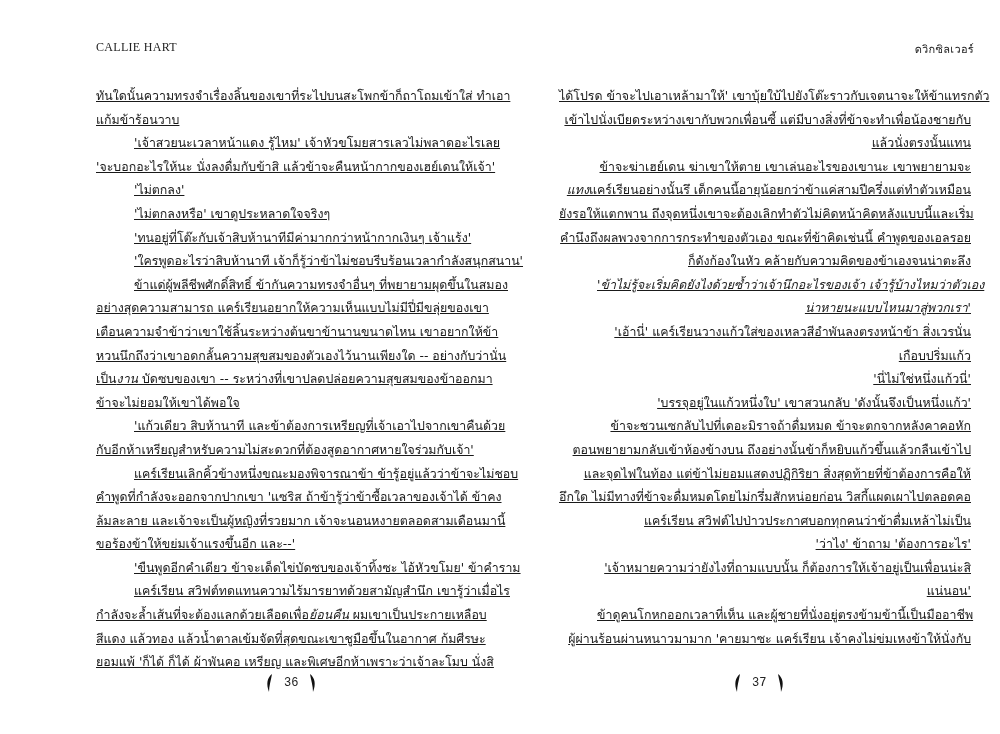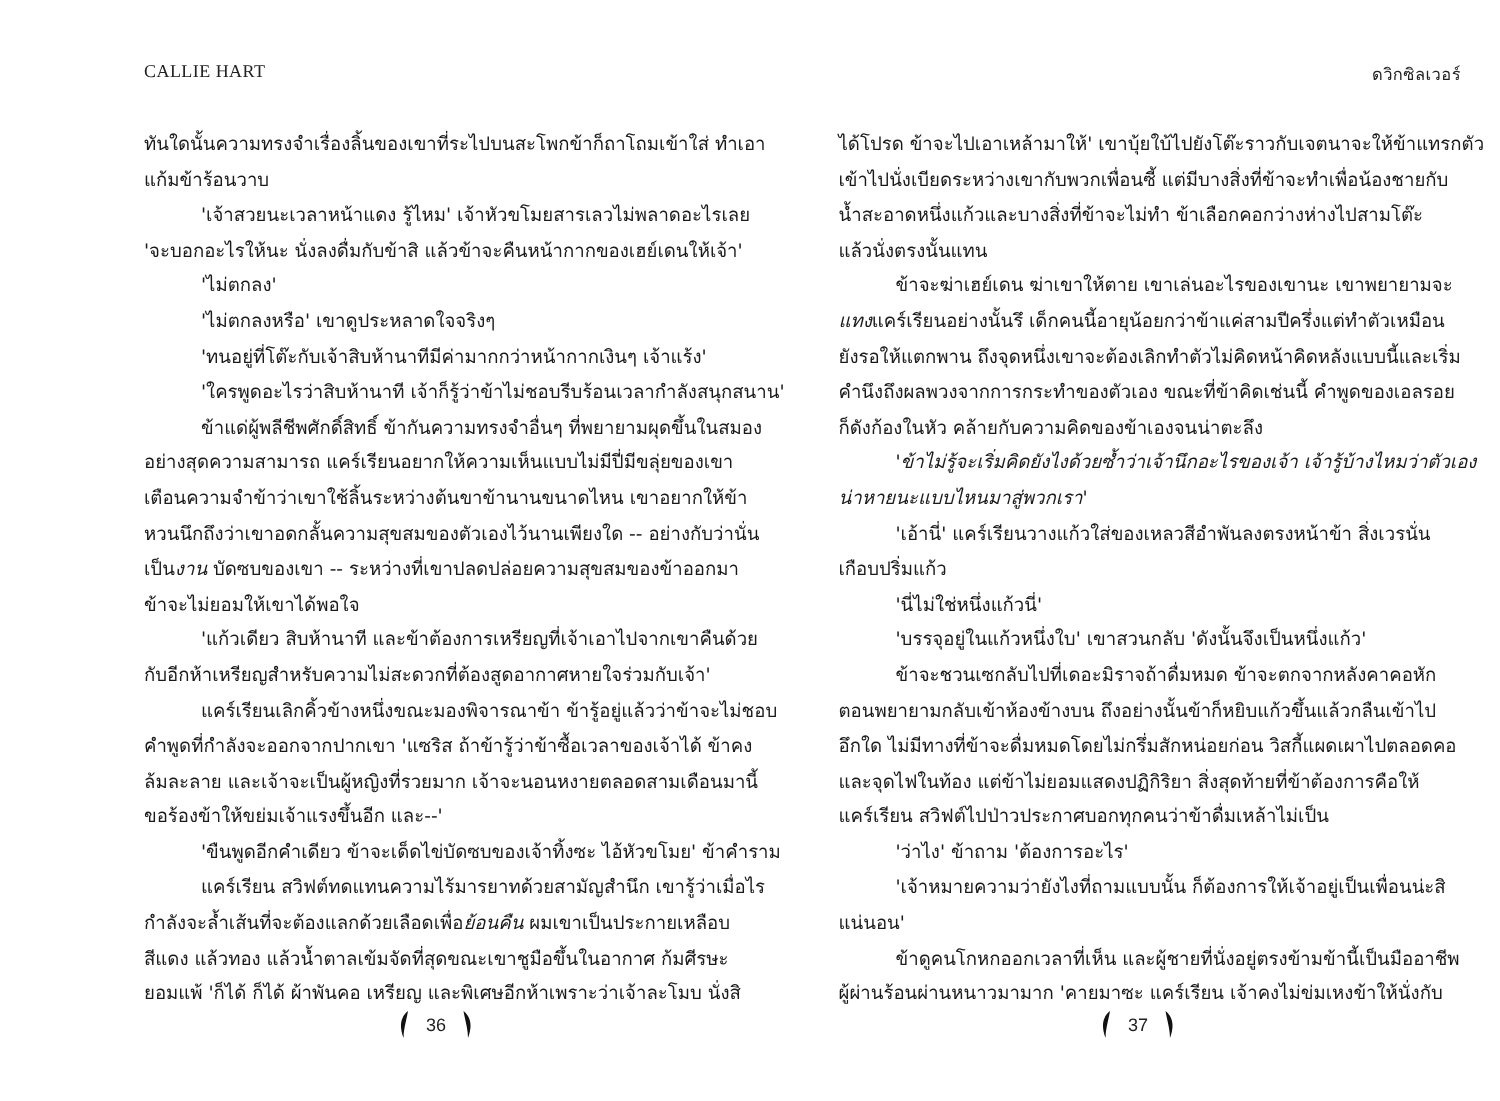--- a/index.html
+++ b/index.html
@@ -35,37 +35,38 @@
   .page-right .running-head { right: 30px; font-family: "DejaVu Sans", sans-serif; font-size: 11px; }
 
   .body-text {
     position: absolute;
     top: 84px;
     font-size: 12.4px;
     line-height: 23.6px;
     color: #1a1a1a;
   }
   .page-left .body-text { left: 52px; width: 420px; }
-  .page-right .body-text { left: 55px; width: 412px; }
+  .page-right .body-text { left: 55px; width: 412px; text-align: right; }
 
   .line {
     white-space: nowrap;
     display: block;
     height: 23.6px;
+    text-decoration: underline;
   }
   .line.indent { padding-left: 38px; }
   .it { font-style: italic; }
 
   .folio {
     position: absolute;
     top: 674px;
     display: flex;
     align-items: center;
     gap: 10px;
-    font-family: Liberation Sans, sans-serif;
+    font-family: Liberation Mono, monospace;
     font-size: 12px;
     color: #222;
   }
   .page-left .folio { left: 222px; }
   .page-right .folio { left: 230px; }
   .orn {
     display: inline-block;
     width: 8px;
     height: 18px;
   }
@@ -111,37 +112,36 @@
         <path d="M2 0 C7 4,8 10,5 18 C5 12,3 6,2 0 Z" fill="#111"></path>
       </svg>
   </div>
 </div>
 
 <div class="page page-right">
   <div class="running-head">ดวิกซิลเวอร์</div>
   <div class="body-text" id="right-body">
       <span class="line">ได้โปรด  ข้าจะไปเอาเหล้ามาให้'  เขาบุ้ยใบ้ไปยังโต๊ะราวกับเจตนาจะให้ข้าแทรกตัว</span>
       <span class="line">เข้าไปนั่งเบียดระหว่างเขากับพวกเพื่อนซี้ แต่มีบางสิ่งที่ข้าจะทำเพื่อน้องชายกับ</span>
-      <span class="line">น้ำสะอาดหนึ่งแก้วและบางสิ่งที่ข้าจะไม่ทำ  ข้าเลือกคอกว่างห่างไปสามโต๊ะ</span>
       <span class="line">แล้วนั่งตรงนั้นแทน</span>
       <span class="line indent">ข้าจะฆ่าเฮย์เดน ฆ่าเขาให้ตาย  เขาเล่นอะไรของเขานะ  เขาพยายามจะ</span>
       <span class="line"><span></span><span class="it">แทง</span><span>แคร์เรียนอย่างนั้นรึ  เด็กคนนี้อายุน้อยกว่าข้าแค่สามปีครึ่งแต่ทำตัวเหมือน</span></span>
       <span class="line">ยังรอให้แตกพาน  ถึงจุดหนึ่งเขาจะต้องเลิกทำตัวไม่คิดหน้าคิดหลังแบบนี้และเริ่ม</span>
       <span class="line">คำนึงถึงผลพวงจากการกระทำของตัวเอง  ขณะที่ข้าคิดเช่นนี้ คำพูดของเอลรอย</span>
       <span class="line">ก็ดังก้องในหัว คล้ายกับความคิดของข้าเองจนน่าตะลึง</span>
       <span class="line indent"><span></span><span class="it">'ข้าไม่รู้จะเริ่มคิดยังไงด้วยซ้ำว่าเจ้านึกอะไรของเจ้า  เจ้ารู้บ้างไหมว่าตัวเอง</span><span></span></span>
       <span class="line"><span></span><span class="it">น่าหายนะแบบไหนมาสู่พวกเรา'</span><span></span></span>
       <span class="line indent">'เอ้านี่'  แคร์เรียนวางแก้วใส่ของเหลวสีอำพันลงตรงหน้าข้า  สิ่งเวรนั่น</span>
       <span class="line">เกือบปริ่มแก้ว</span>
       <span class="line indent">'นี่ไม่ใช่หนึ่งแก้วนี่'</span>
       <span class="line indent">'บรรจุอยู่ในแก้วหนึ่งใบ'  เขาสวนกลับ  'ดังนั้นจึงเป็นหนึ่งแก้ว'</span>
       <span class="line indent">ข้าจะชวนเซกลับไปที่เดอะมิราจถ้าดื่มหมด  ข้าจะตกจากหลังคาคอหัก</span>
       <span class="line">ตอนพยายามกลับเข้าห้องข้างบน  ถึงอย่างนั้นข้าก็หยิบแก้วขึ้นแล้วกลืนเข้าไป</span>
+      <span class="line">และจุดไฟในท้อง แต่ข้าไม่ยอมแสดงปฏิกิริยา  สิ่งสุดท้ายที่ข้าต้องการคือให้</span>
       <span class="line">อึกใด  ไม่มีทางที่ข้าจะดื่มหมดโดยไม่กรึ่มสักหน่อยก่อน  วิสกี้แผดเผาไปตลอดคอ</span>
-      <span class="line">และจุดไฟในท้อง แต่ข้าไม่ยอมแสดงปฏิกิริยา  สิ่งสุดท้ายที่ข้าต้องการคือให้</span>
       <span class="line">แคร์เรียน สวิฟต์ไปป่าวประกาศบอกทุกคนว่าข้าดื่มเหล้าไม่เป็น</span>
       <span class="line indent">'ว่าไง'  ข้าถาม  'ต้องการอะไร'</span>
       <span class="line indent">'เจ้าหมายความว่ายังไงที่ถามแบบนั้น  ก็ต้องการให้เจ้าอยู่เป็นเพื่อนน่ะสิ</span>
       <span class="line">แน่นอน'</span>
       <span class="line indent">ข้าดูคนโกหกออกเวลาที่เห็น และผู้ชายที่นั่งอยู่ตรงข้ามข้านี้เป็นมืออาชีพ</span>
       <span class="line">ผู้ผ่านร้อนผ่านหนาวมามาก  'คายมาซะ แคร์เรียน  เจ้าคงไม่ข่มเหงข้าให้นั่งกับ</span>
     </div>
   <div class="folio">
     <svg class="orn" viewBox="0 0 8 18">
         <path d="M6 0 C1 4,0 10,3 18 C3 12,5 6,6 0 Z" fill="#111"></path>

